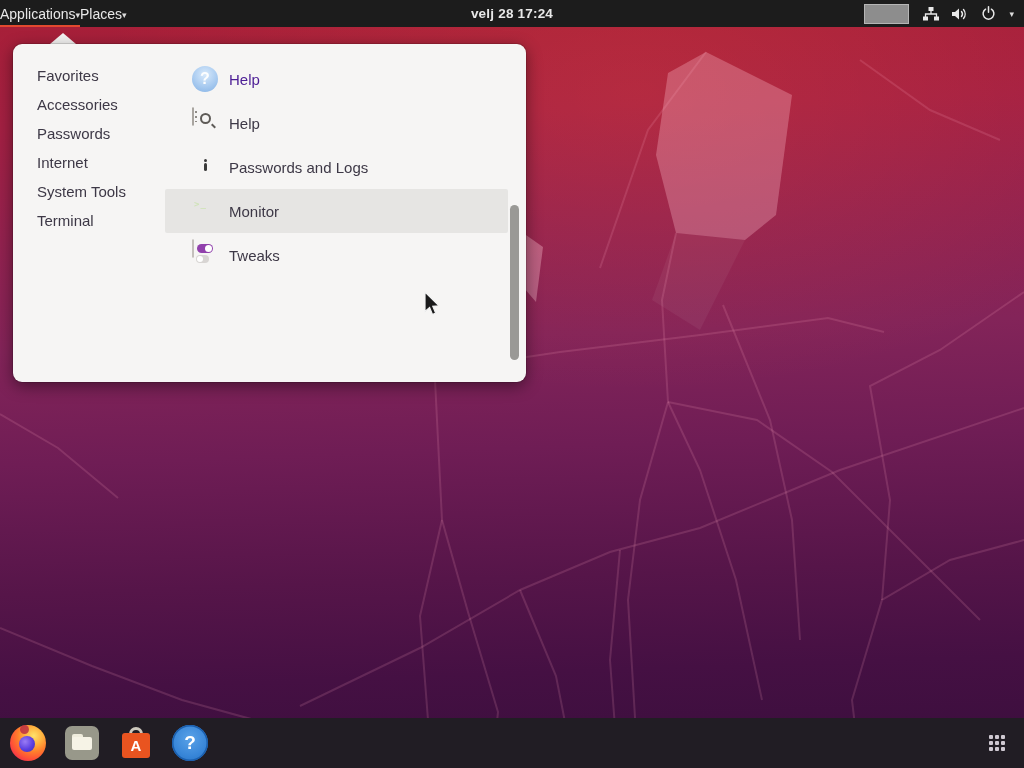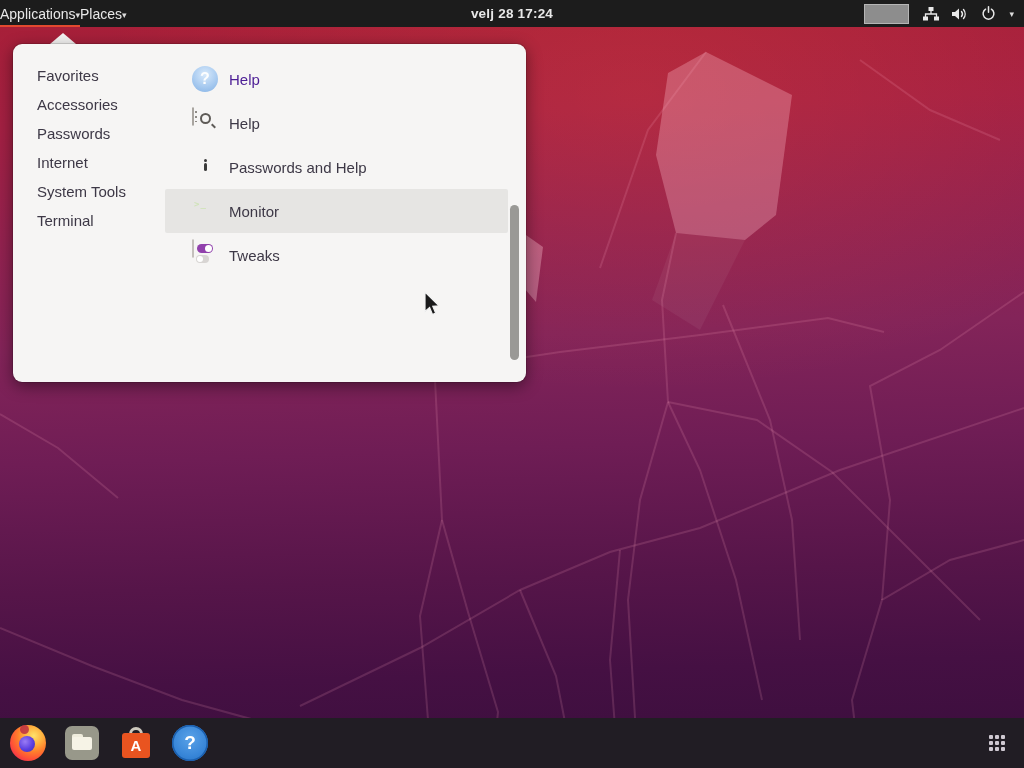--- a/index.html
+++ b/index.html
@@ -213,21 +213,21 @@
     <div class="app-row">
       <span class="ico">
         <span class="i-logs"><span class="mag"></span></span>
       </span>
       <span class="lbl">Help</span>
     </div>
     <div class="app-row">
       <span class="ico">
         <span class="i-keys"></span>
       </span>
-      <span class="lbl">Passwords and Help</span>
+      <span class="lbl">Passwords and Logs</span>
     </div>
     <div class="app-row hover">
       <span class="ico">
         <span class="i-term"><span class="pr">&gt;_</span></span>
       </span>
       <span class="lbl">Monitor</span>
     </div>
     <div class="app-row">
       <span class="ico">
         <span class="i-tweaks"><span class="p1"></span><span class="p2"></span></span>

